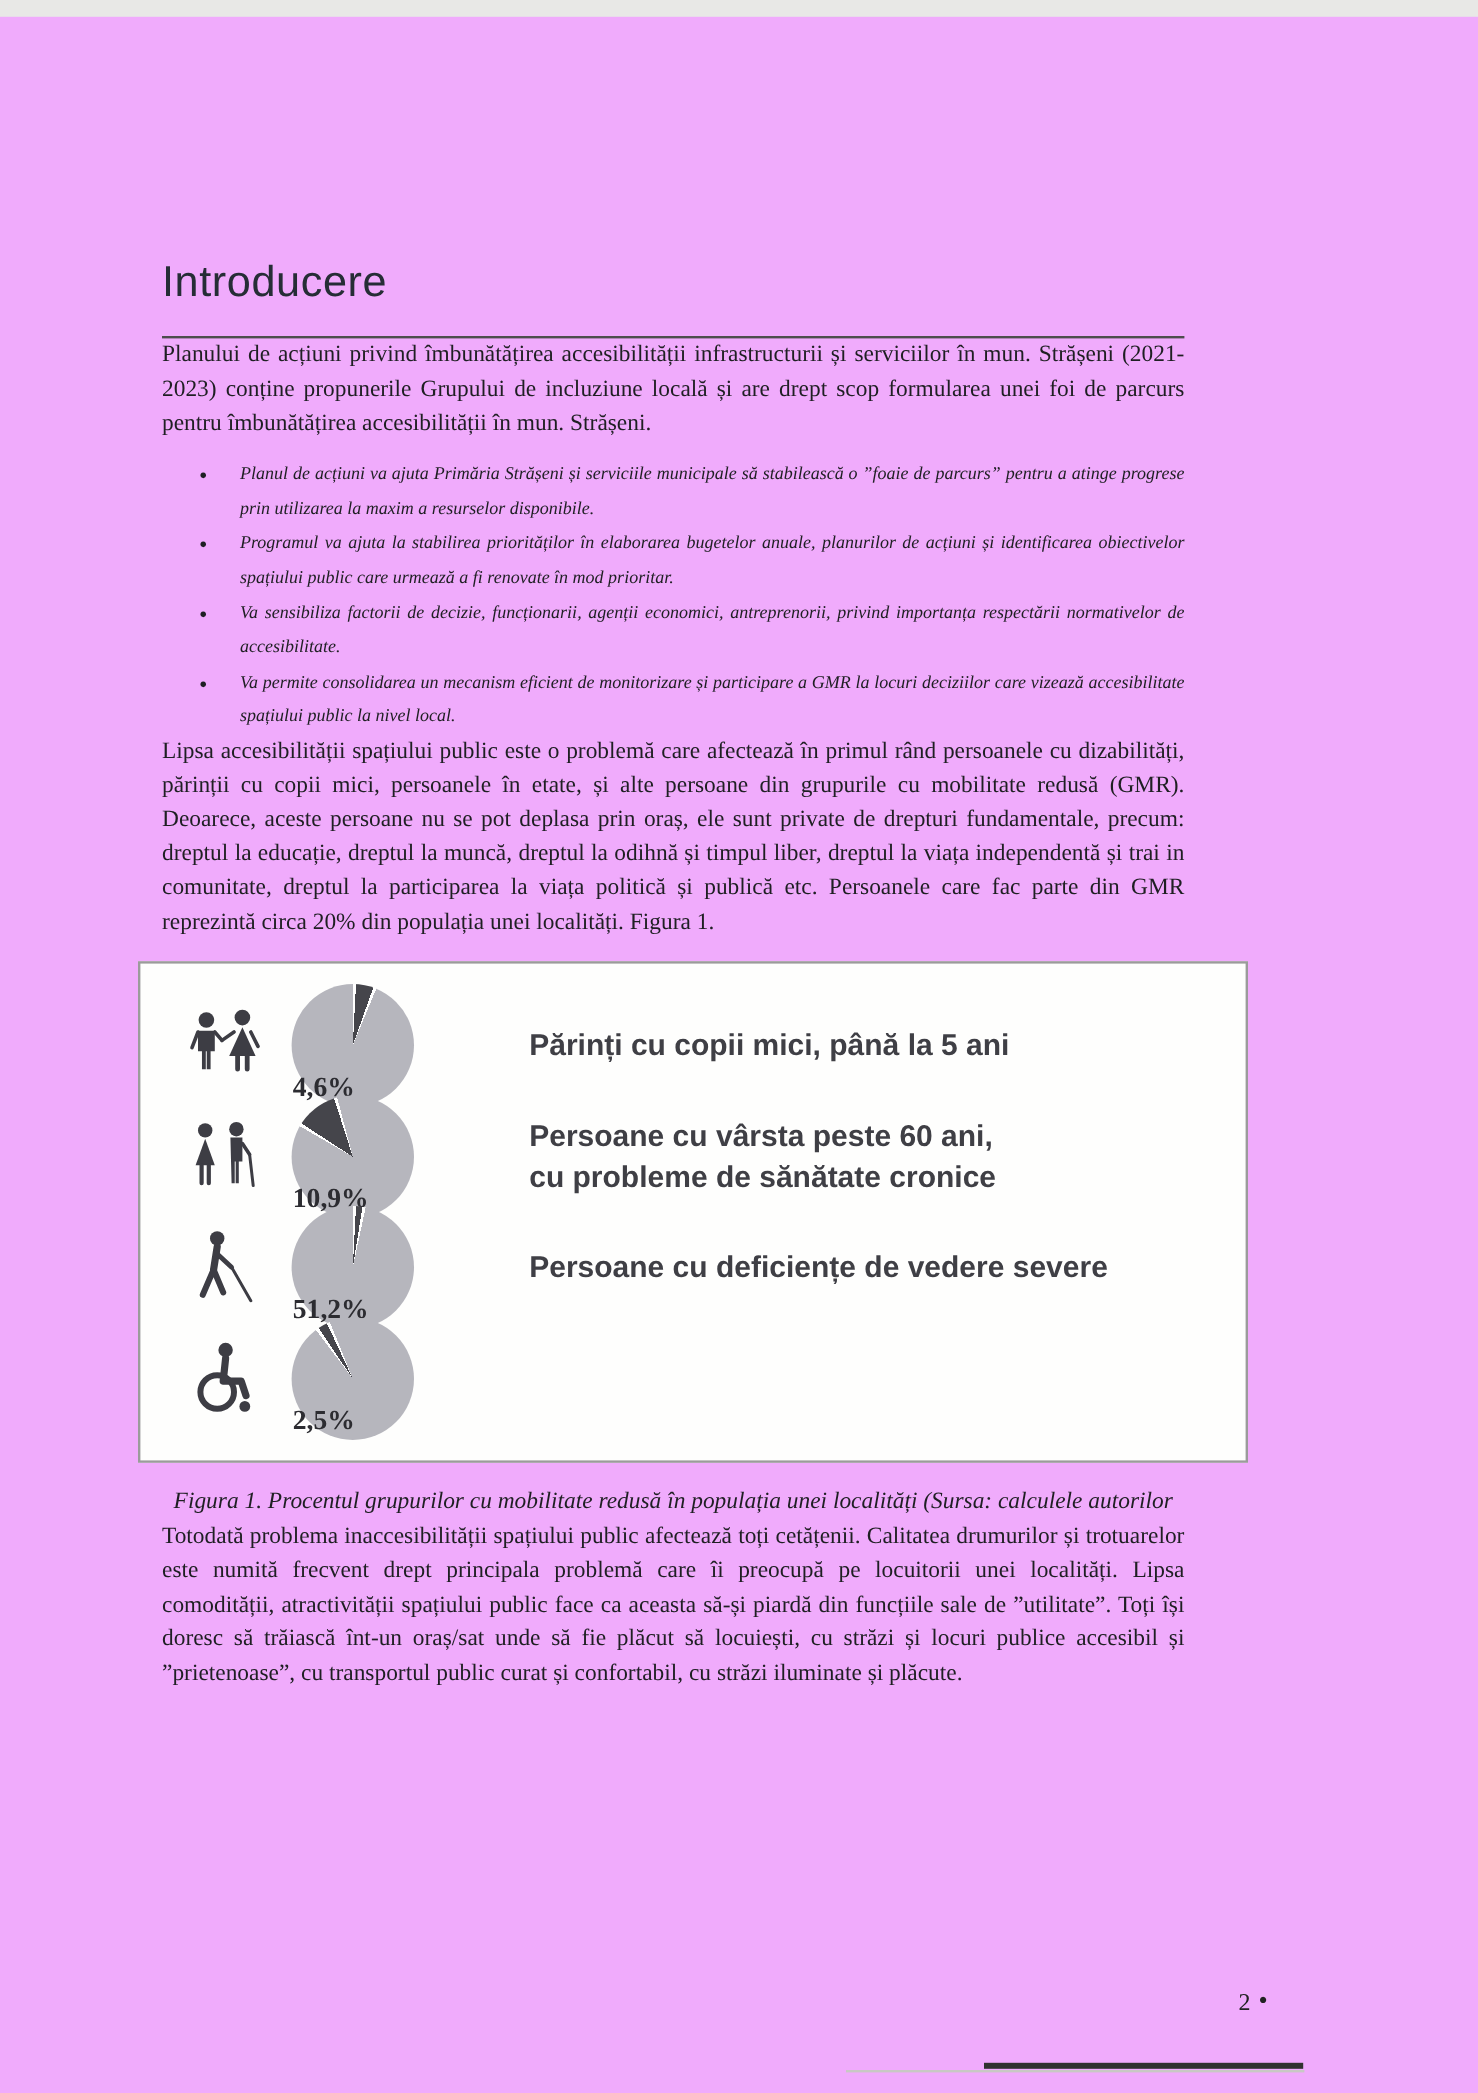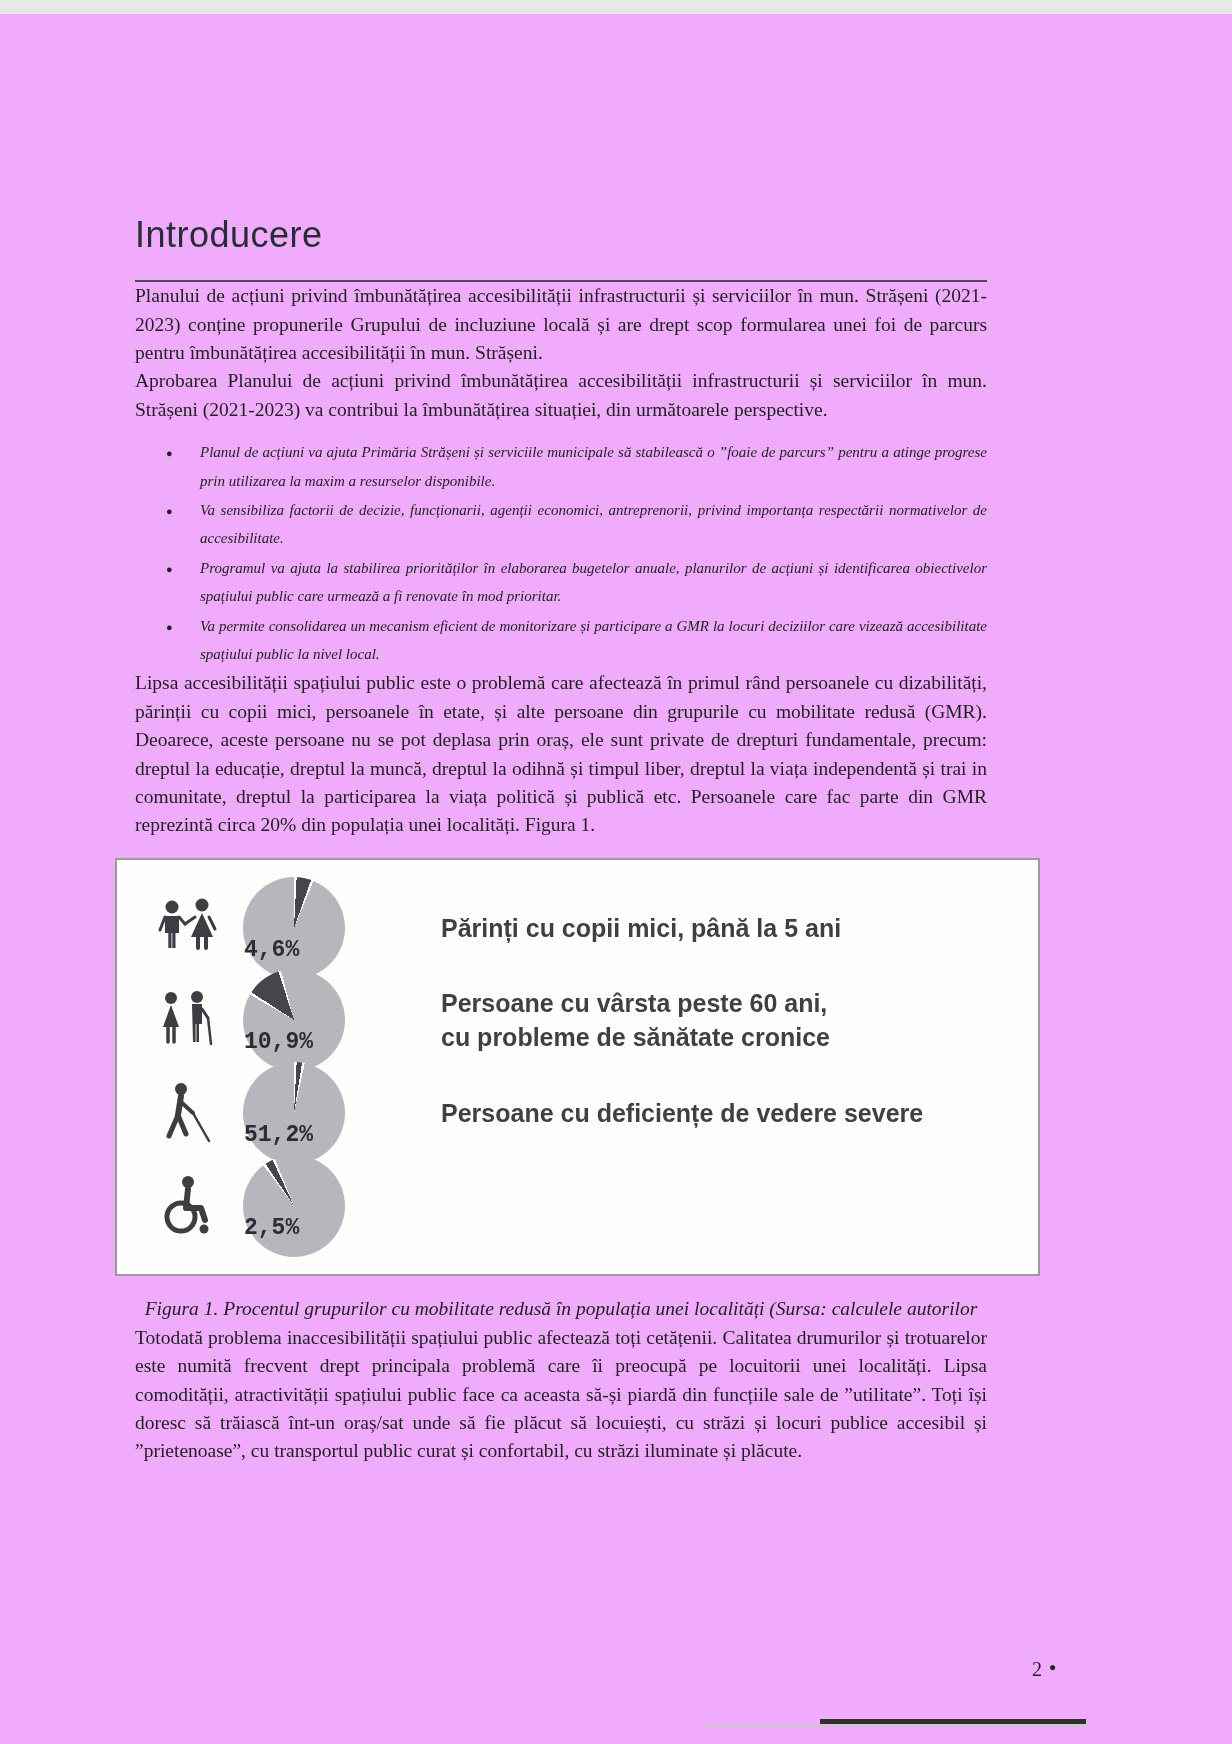--- a/index.html
+++ b/index.html
@@ -45,22 +45,22 @@
     border:2px solid #9b9b9b;
     background:#fefefd;
     padding:22px 16px 22px 28px;
     display:flex;flex-direction:column;justify-content:space-between;
   }
   .fig-row{display:flex;align-items:center;height:92px;}
   .icon-cell{width:84px;display:flex;justify-content:center;align-items:center;}
   .pie-wrap{position:relative;width:102px;height:102px;margin-left:14px;flex:none;}
   .pie{width:102px;height:102px;border-radius:50%;}
   .pie-pct{
-    position:absolute;left:1px;bottom:16px;
-    font-family:Liberation Mono, monospace;
+    position:absolute;left:1px;bottom:3px;
+    font-family:Liberation Serif, serif;
     font-weight:700;font-size:23px;color:#2c2c31;
   }
   .fig-label{
     margin-left:96px;
     font-family:"Liberation Sans", sans-serif;
     font-weight:700;font-size:25px;line-height:34px;color:#3f3f45;
   }
   .caption{
     margin-top:18px;text-align:center;
     font-style:italic;font-size:19.5px;line-height:30px;
@@ -80,26 +80,25 @@
 </head>
 <body>
 
 <div class="page">
   <div class="content">
 
     <h1 class="doc-title">Introducere</h1>
     <div class="title-rule"></div>
 
     <p class="body p1">Planului de acțiuni privind îmbunătățirea accesibilității infrastructurii și serviciilor în mun. Strășeni (2021-2023) conține propunerile Grupului de incluziune locală și are drept scop formularea unei foi de parcurs pentru îmbunătățirea accesibilității în mun. Strășeni.</p>
-    <p class="body p2">Aprobarea Planului de acțiuni privind îmbunătățirea accesibilității infrastructurii și serviciilor în mun. Strășeni (2021-2023) va contribui la îmbunătățirea situației, din următoarele perspective.</p>
 
     <ul class="bullets">
       <li>Planul de acțiuni va ajuta Primăria Strășeni și serviciile municipale să stabilească o ”foaie de parcurs” pentru a atinge progrese prin utilizarea la maxim a resurselor disponibile.</li>
+      <li>Programul va ajuta la stabilirea priorităților în elaborarea bugetelor anuale, planurilor de acțiuni și identificarea obiectivelor spațiului public care urmează a fi renovate în mod prioritar.</li>
       <li>Va sensibiliza factorii de decizie, funcționarii, agenții economici, antreprenorii, privind importanța respectării normativelor de accesibilitate.</li>
-      <li>Programul va ajuta la stabilirea priorităților în elaborarea bugetelor anuale, planurilor de acțiuni și identificarea obiectivelor spațiului public care urmează a fi renovate în mod prioritar.</li>
       <li>Va permite consolidarea un mecanism eficient de monitorizare și participare a GMR la locuri deciziilor care vizează accesibilitate spațiului public la nivel local.</li>
     </ul>
 
     <p class="body p3">Lipsa accesibilității spațiului public este o problemă care afectează în primul rând persoanele cu dizabilități, părinții cu copii mici, persoanele în etate, și alte persoane din grupurile cu mobilitate redusă (GMR). Deoarece, aceste persoane nu se pot deplasa prin oraș, ele sunt private de drepturi fundamentale, precum: dreptul la educație, dreptul la muncă, dreptul la odihnă și timpul liber, dreptul la viața independentă și trai in comunitate, dreptul la participarea la viața politică și publică etc. Persoanele care fac parte din GMR reprezintă circa 20% din populația unei localități. Figura 1.</p>
 
     <div class="figure-box">
 
       <div class="fig-row">
         <div class="icon-cell">
           <svg width="64" height="64" viewBox="0 0 64 64">

